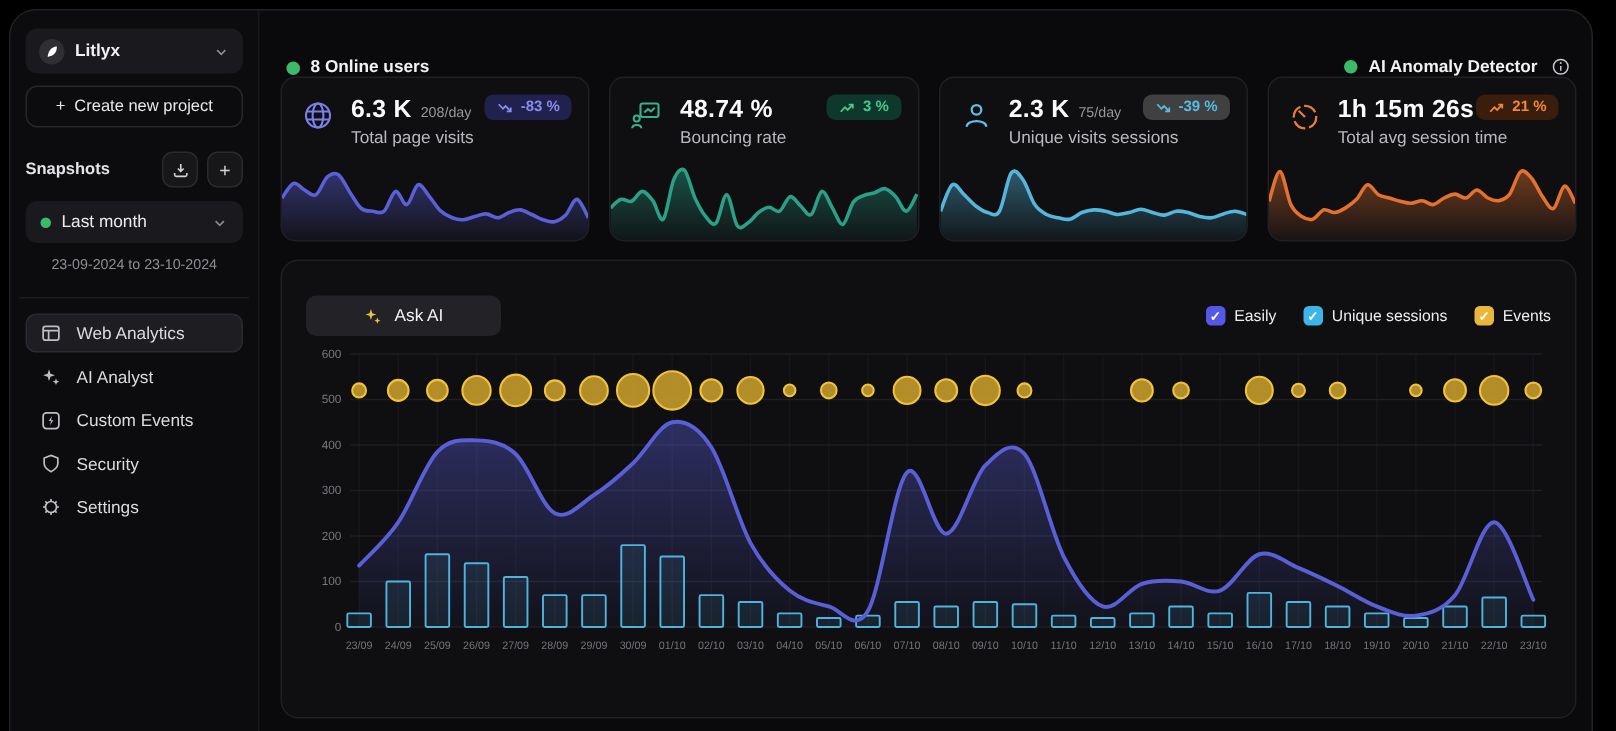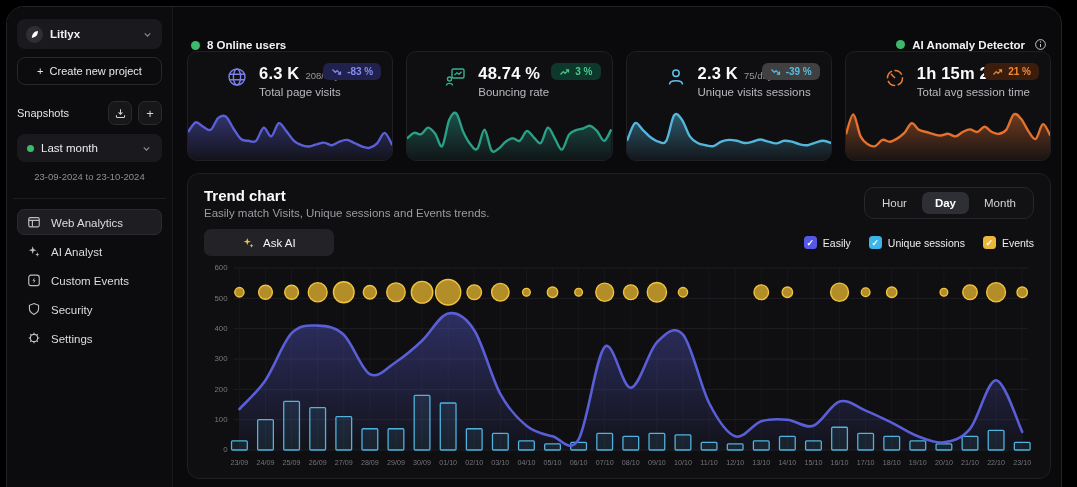--- a/index.html
+++ b/index.html
@@ -10,42 +10,42 @@
   
   .sidebar{width:166px;min-width:166px;background:#0c0c0e;border-right:1px solid #19191d;padding:12px 10px;}
   .proj-pill{display:flex;align-items:center;gap:7px;height:30px;background:#1a1a1e;border-radius:8px;
     padding:0 9px;color:#f1f1f3;font-size:11.5px;font-weight:bold;cursor:pointer;}
   .proj-pill .grow{flex:1;}
   .logo-circ{width:17px;height:17px;border-radius:50%;background:#2e2e33;display:flex;align-items:center;justify-content:center;}
   .chev{color:#8b8b92;display:flex;}
   .create-btn{margin-top:8px;width:100%;height:28px;background:transparent;border:1px solid #27272c;border-radius:8px;
     color:#e8e8ec;font-size:11px;display:flex;align-items:center;justify-content:center;gap:6px;cursor:pointer;font-family:inherit;}
   .snap-row{margin-top:16px;display:flex;align-items:center;gap:6px;}
-  .snap-label{flex:1;font-size:11px;font-weight:normal;color:#e4e4e8;}
+  .snap-label{flex:1;font-size:11px;font-weight:bold;color:#e4e4e8;}
   .icon-btn{width:24px;height:24px;border-radius:7px;background:#17171a;border:1px solid #2a2a2f;color:#d4d4d8;
     display:flex;align-items:center;justify-content:center;cursor:pointer;font-size:13px;padding:0;}
   .range-pill{margin-top:9px;display:flex;align-items:center;gap:7px;height:28px;background:#1a1a1e;border-radius:8px;
     padding:0 10px;color:#ececf0;font-size:11.5px;cursor:pointer;}
   .range-pill .grow{flex:1;}
   .dot{width:7px;height:7px;border-radius:50%;background:#3cba6c;display:inline-block;}
   .range-dates{margin-top:9px;text-align:center;font-size:9.5px;color:#8e8e94;}
   .side-divider{border:none;border-top:1px solid #1d1d21;margin:16px -4px 10px;}
   .nav-item{display:flex;align-items:flex-end;gap:9px;padding:5px 8px;margin-bottom:3px;border-radius:7px;
     font-size:11.5px;color:#dcdce0;cursor:pointer;border:1px solid transparent;}
   .nav-item.active{background:#1d1d22;border-color:#2a2a30;}
   .nav-ico{display:flex;color:#bdbdc4;width:16px;justify-content:center;}
   
   .main{flex:1;padding:0 10px 0 14px;display:flex;flex-direction:column;}
   .topbar{height:44px;display:flex;align-items:flex-end;justify-content:space-between;padding:0 4px;}
   .online,.anomaly{display:flex;align-items:center;gap:7px;font-size:11.5px;font-weight:bold;color:#f2f2f5;}
   .bigdot{width:9px;height:9px;border-radius:50%;background:#3cba6c;}
   .info-ico{display:flex;color:#c9c9cf;margin-left:2px;}
   
   .cards{display:grid;grid-template-columns:repeat(4,1fr);gap:13px;height:110px;}
-  .card{position:relative;background:#0f0f12;border:1px solid #1f1f24;border-radius:10px;overflow:hidden;padding-left:25px;}
+  .card{position:relative;background:#0f0f12;border:1px solid #1f1f24;border-radius:10px;overflow:hidden;}
   .card-top{display:flex;gap:9px;padding:12px 12px 0 13px;}
   .card-ico{width:24px;display:flex;padding-top:2px;}
   .card-val-row{display:flex;align-items:baseline;gap:6px;}
   .card-val{font-size:16.5px;font-weight:bold;color:#fafafa;letter-spacing:.2px;}
   .card-rate{font-size:9.5px;color:#98989e;}
   .card-label{font-size:11.5px;color:#b9b9bf;margin-top:3px;}
   .badge{position:absolute;top:11px;right:11px;display:flex;align-items:center;gap:5px;font-size:10px;font-weight:bold;
     padding:3px 8px;border-radius:6px;}
   .spark{position:absolute;left:0;right:0;bottom:0;height:58px;width:100%;display:block;}
   
@@ -325,31 +325,20 @@
                 <stop offset="100%" stop-color="#e4722e" stop-opacity="0.03"></stop>
               </linearGradient>
             </defs>
             <path d="M0 32.2C1.3 28.9 5.0 12.0 7.5 12.4C10.0 12.8 12.5 29.4 15.0 34.4C17.5 39.4 20.0 40.7 22.5 42.3C25.0 43.9 27.5 44.8 30.0 44.1C32.5 43.3 35.0 38.7 37.5 37.9C40.0 37.2 42.5 39.9 45.0 39.7C47.5 39.5 50.0 38.1 52.5 36.6C55.0 35.1 57.5 33.4 60.0 30.9C62.5 28.3 65.0 21.7 67.5 21.2C70.0 20.7 72.5 26.3 75.0 27.8C77.5 29.3 80.0 29.3 82.5 30.0C85.0 30.7 87.5 31.6 90.0 32.2C92.5 32.8 95.0 33.6 97.5 33.5C100.0 33.4 102.5 31.6 105.0 31.8C107.5 31.9 110.0 34.7 112.5 34.4C115.0 34.1 117.5 31.2 120.0 30.0C122.5 28.8 125.0 27.4 127.5 27.4C130.0 27.4 132.5 30.4 135.0 30.0C137.5 29.6 140.0 24.7 142.5 24.7C145.0 24.7 147.5 28.8 150.0 30.0C152.5 31.2 155.0 32.2 157.5 31.8C160.0 31.3 162.5 30.6 165.0 27.4C167.5 24.1 170.0 14.2 172.5 12.4C175.0 10.6 177.5 14.0 180.0 16.8C182.5 19.6 185.0 25.7 187.5 29.1C190.0 32.5 192.5 38.2 195.0 37.0C197.5 35.9 200.0 22.7 202.5 22.1C205.0 21.5 208.8 31.6 210.0 33.5L210 60 L0 60 Z" fill="url(#sg3)" stroke="none"></path>
             <path d="M0 32.2C1.3 28.9 5.0 12.0 7.5 12.4C10.0 12.8 12.5 29.4 15.0 34.4C17.5 39.4 20.0 40.7 22.5 42.3C25.0 43.9 27.5 44.8 30.0 44.1C32.5 43.3 35.0 38.7 37.5 37.9C40.0 37.2 42.5 39.9 45.0 39.7C47.5 39.5 50.0 38.1 52.5 36.6C55.0 35.1 57.5 33.4 60.0 30.9C62.5 28.3 65.0 21.7 67.5 21.2C70.0 20.7 72.5 26.3 75.0 27.8C77.5 29.3 80.0 29.3 82.5 30.0C85.0 30.7 87.5 31.6 90.0 32.2C92.5 32.8 95.0 33.6 97.5 33.5C100.0 33.4 102.5 31.6 105.0 31.8C107.5 31.9 110.0 34.7 112.5 34.4C115.0 34.1 117.5 31.2 120.0 30.0C122.5 28.8 125.0 27.4 127.5 27.4C130.0 27.4 132.5 30.4 135.0 30.0C137.5 29.6 140.0 24.7 142.5 24.7C145.0 24.7 147.5 28.8 150.0 30.0C152.5 31.2 155.0 32.2 157.5 31.8C160.0 31.3 162.5 30.6 165.0 27.4C167.5 24.1 170.0 14.2 172.5 12.4C175.0 10.6 177.5 14.0 180.0 16.8C182.5 19.6 185.0 25.7 187.5 29.1C190.0 32.5 192.5 38.2 195.0 37.0C197.5 35.9 200.0 22.7 202.5 22.1C205.0 21.5 208.8 31.6 210.0 33.5" fill="none" stroke="#e4722e" stroke-width="2.4"></path>
           </svg>
         </div>
       </div>
 
     <section class="trend">
-      <div class="trend-head">
-        <div>
-          <h2 class="trend-title">Trend chart</h2>
-          <p class="trend-sub">Easily match Visits, Unique sessions and Events trends.</p>
-        </div>
-        <div class="segmented" id="segmented">
-            <button class="seg-btn">Hour</button>
-            <button class="seg-btn active">Day</button>
-            <button class="seg-btn">Month</button>
-          </div>
-      </div>
       <div class="trend-actions">
         <button class="ask-ai">
           <svg width="13" height="13" viewBox="0 0 16 16">
               <path d="M6.5 2.5 L7.6 5.9 L11 7 L7.6 8.1 L6.5 11.5 L5.4 8.1 L2 7 L5.4 5.9 Z" fill="#ecc33f"></path>
               <path d="M11.8 9.5 L12.5 11.3 L14.3 12 L12.5 12.7 L11.8 14.5 L11.1 12.7 L9.3 12 L11.1 11.3 Z" fill="#ecc33f"></path>
             </svg>
           <span>Ask AI</span>
         </button>
         <div class="legend" id="legend">
             <span class="legend-item">

